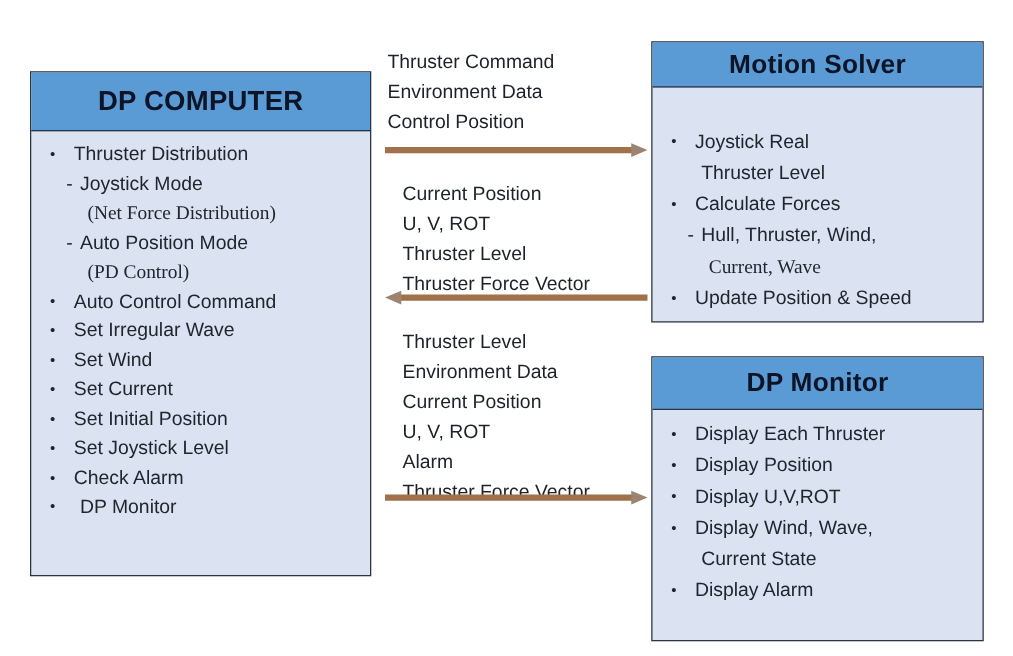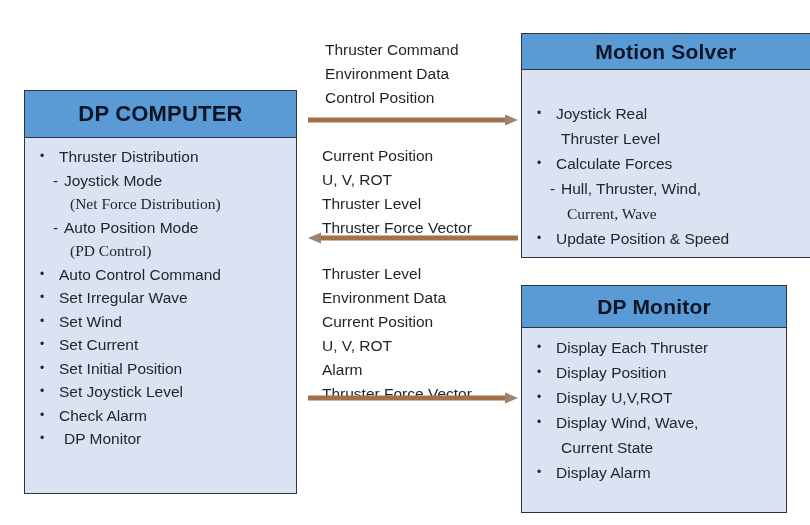--- a/index.html
+++ b/index.html
@@ -80,47 +80,47 @@
   li.lvl2 {
     padding-left: 37px;
     font-family: Liberation Serif, serif;
   }
   li.cont {
     padding-left: 31px;
   }
 
   
   #box-dp-computer {
-    left: 24px;  top: 57px;  width: 273px;  height: 404px; margin-top: 33px;
+    left: 24px;  top: 57px;  width: 273px;  height: 404px;
   }
   #box-dp-computer .box-header { height: 47px; font-size: 22px; }
   #box-dp-computer .box-body   { font-size: 15.5px; line-height: 23.5px; }
 
   #box-motion-solver {
-    left: 521px; top: 33px;  width: 290px;  height: 225px; gap: 24px;
+    left: 521px; top: 33px;  width: 266px;  height: 225px; gap: 24px;
   }
   #box-motion-solver .box-header { height: 42px; font-size: 21px; }
   #box-motion-solver .box-body   { font-size: 15.5px; line-height: 25px; }
 
   #box-dp-monitor {
     left: 521px; top: 285px; width: 266px;  height: 228px;
   }
   #box-dp-monitor .box-header { height: 42px; font-size: 21px; }
   #box-dp-monitor .box-body   { font-size: 15.5px; line-height: 25px; }
 
   
   .flow-label {
     position: absolute;
     color: #1d2229;
     font-size: 15.5px;
     line-height: 24px;
     white-space: pre;
   }
   .flow-label div { white-space: pre; }
-  #flow-label-1 { left: 325px; top: 38px;  }
+  #flow-label-1 { left: 310px; top: 38px;  }
   #flow-label-2 { left: 322px; top: 144px; }
   #flow-label-3 { left: 322px; top: 262px; }
 
   
   .arrow { position: absolute; }
   #arrow-1 { left: 307px; top: 112px; }
   #arrow-2 { left: 307px; top: 230px; }
   #arrow-3 { left: 307px; top: 390px; }
 </style>
 </head>

